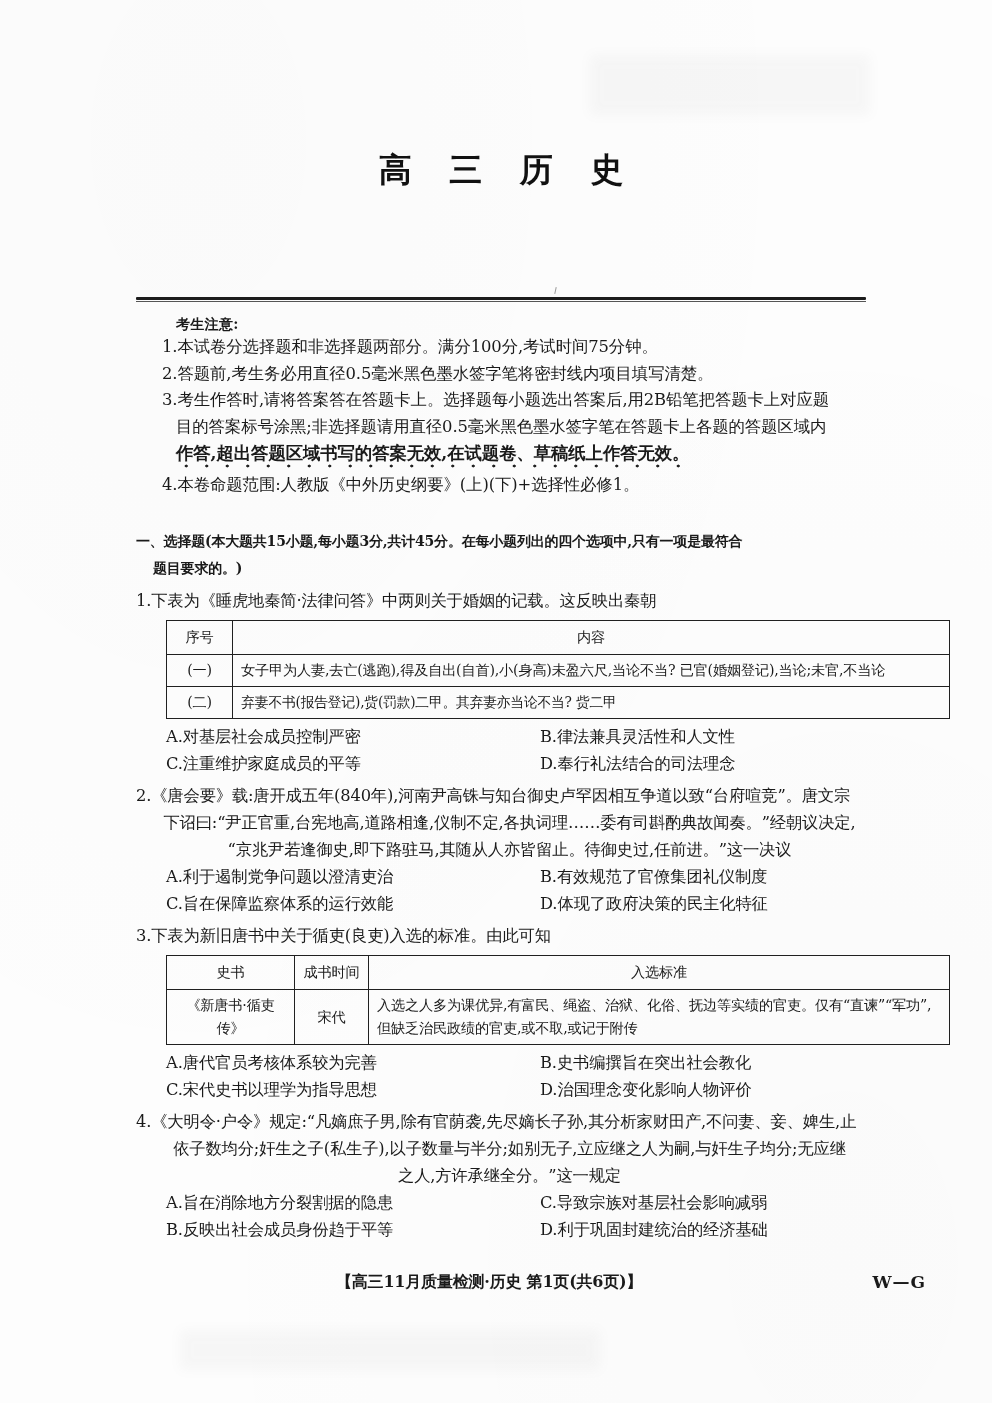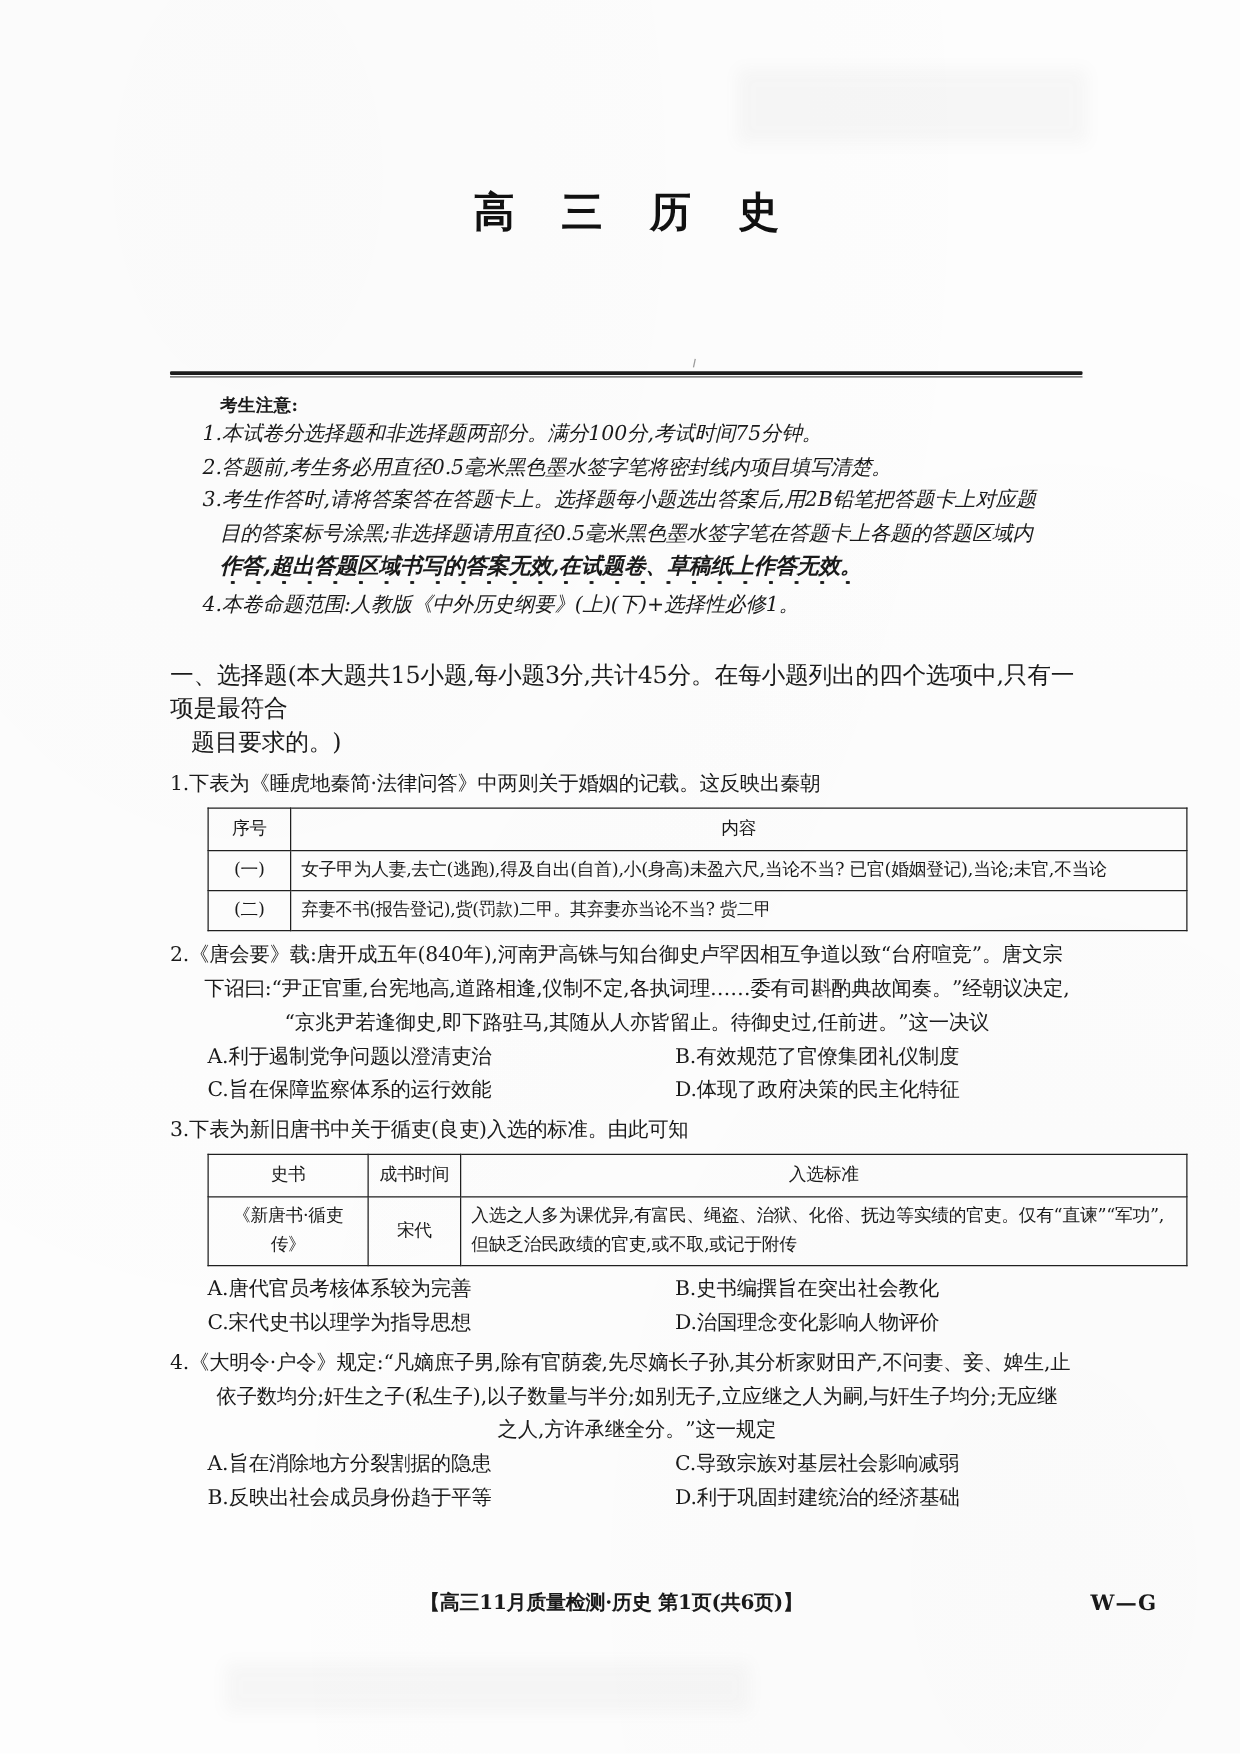--- a/index.html
+++ b/index.html
@@ -82,21 +82,20 @@
     font-size: 14px;
     font-weight: bold;
     margin-top: 9px;
     letter-spacing: 0.3px;
     margin-left: 40px;
   }
   .notice-list {
     margin: 0;
     padding: 0;
     list-style: none;
-    font-style: italic;
   }
   .notice-list li {
     font-size: 16.4px;
     line-height: 26.5px;
     padding-left: 26px;
     text-indent: 0;
     letter-spacing: -0.1px;
   }
   .notice-list li .wrap-ind {
     display: block;
@@ -108,22 +107,22 @@
     border-bottom: none;
     background-image: radial-gradient(circle, #222 1.4px, rgba(0,0,0,0) 1.6px);
     background-size: 20.5px 4px;
     background-repeat: repeat-x;
     background-position: left bottom;
     padding-bottom: 5px;
   }
 
   
   .section-head {
-    font-size: 19px;
-    font-weight: normal;
+    font-size: 14px;
+    font-weight: bold;
     line-height: 27px;
     margin-top: 30px;
     letter-spacing: -0.2px;
   }
   .section-head .l2 {
     display: block;
     padding-left: 17px;
   }
 
   
@@ -184,21 +183,21 @@
   td.center { text-align: center; }
   td.squeeze { letter-spacing: -1.3px; transform: scaleX(0.97); transform-origin: left center; }
 
   
   .footer {
     position: absolute;
     left: 136px;
     top: 1272px;
     width: 790px;
     display: flex;
-    align-items: center;
+    align-items: flex-start;
   }
   .footer .f-left {
     font-size: 16px;
     font-weight: bold;
     letter-spacing: -0.2px;
     margin-left: 200px;
   }
   .footer .f-right {
     margin-left: auto;
     font-size: 17px;
@@ -278,20 +277,26 @@
           <tr>
             <td class="center">(一)</td>
             <td>女子甲为人妻,去亡(逃跑),得及自出(自首),小(身高)未盈六尺,当论不当? 已官(婚姻登记),当论;未官,不当论</td>
           </tr>
           <tr>
             <td class="center">(二)</td>
             <td class="squeeze">弃妻不书(报告登记),赀(罚款)二甲。其弃妻亦当论不当? 赀二甲</td>
           </tr>
         </tbody>
       </table>
+      <div class="options">
+        <div class="opt">A.对基层社会成员控制严密</div>
+        <div class="opt">B.律法兼具灵活性和人文性</div>
+        <div class="opt">C.注重维护家庭成员的平等</div>
+        <div class="opt">D.奉行礼法结合的司法理念</div>
+      </div>
     </div>
 
     <div class="question">
       <div class="q-stem">
         <span>2.</span><span>《唐会要》载:唐开成五年(840年),河南尹高铢与知台御史卢罕因相互争道以致“台府喧竞”。唐文宗</span>
         <span class="cont">下诏曰:“尹正官重,台宪地高,道路相逢,仪制不定,各执词理……委有司斟酌典故闻奏。”经朝议决定,</span>
         <span class="cont">“京兆尹若逢御史,即下路驻马,其随从人亦皆留止。待御史过,任前进。”这一决议</span>
       </div>
       <div class="options">
         <div class="opt">A.利于遏制党争问题以澄清吏治</div>

